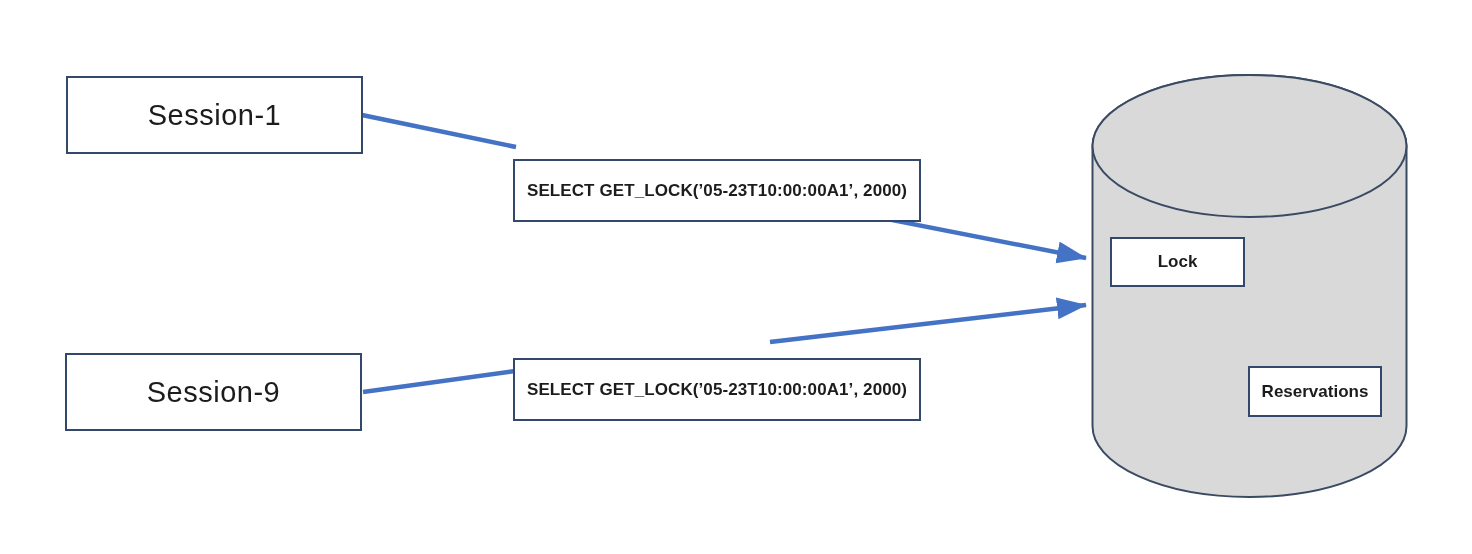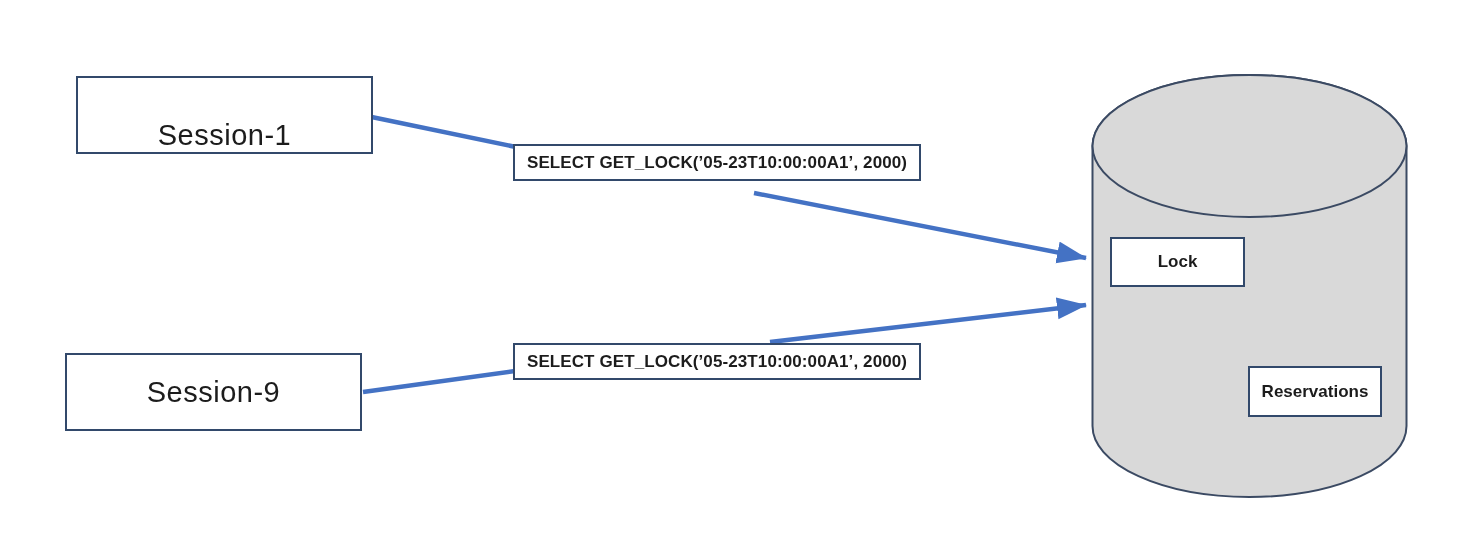--- a/index.html
+++ b/index.html
@@ -33,28 +33,29 @@
     color: var(--text, #1c1c1c);
     text-align: center;
   }
   .session-box {
     width: 297px;
     height: 78px;
     font-size: 29px;
     font-weight: 400;
     letter-spacing: 0.5px;
   }
-  .session-1 { left: 76px; top: 76px; align-items: flex-end; }
+  .session-1 { left: 66px; top: 76px; }
   .session-2 { left: 65px; top: 353px; }
   .query-box {
     width: 408px;
-    height: 37px;
+    height: 63px;
     font-size: 17px;
     font-weight: 700;
     letter-spacing: 0.1px;
+    margin-top: 15px;
   }
   .query-1 { left: 513px; top: 144px; }
   .query-2 { left: 513px; top: 343px; }
   .table-box {
     font-size: 17px;
     font-weight: 700;
   }
   .lock-box { left: 1110px; top: 237px; width: 135px; height: 50px; }
   .reservations-box { left: 1248px; top: 366px; width: 134px; height: 51px; }
 </style>

